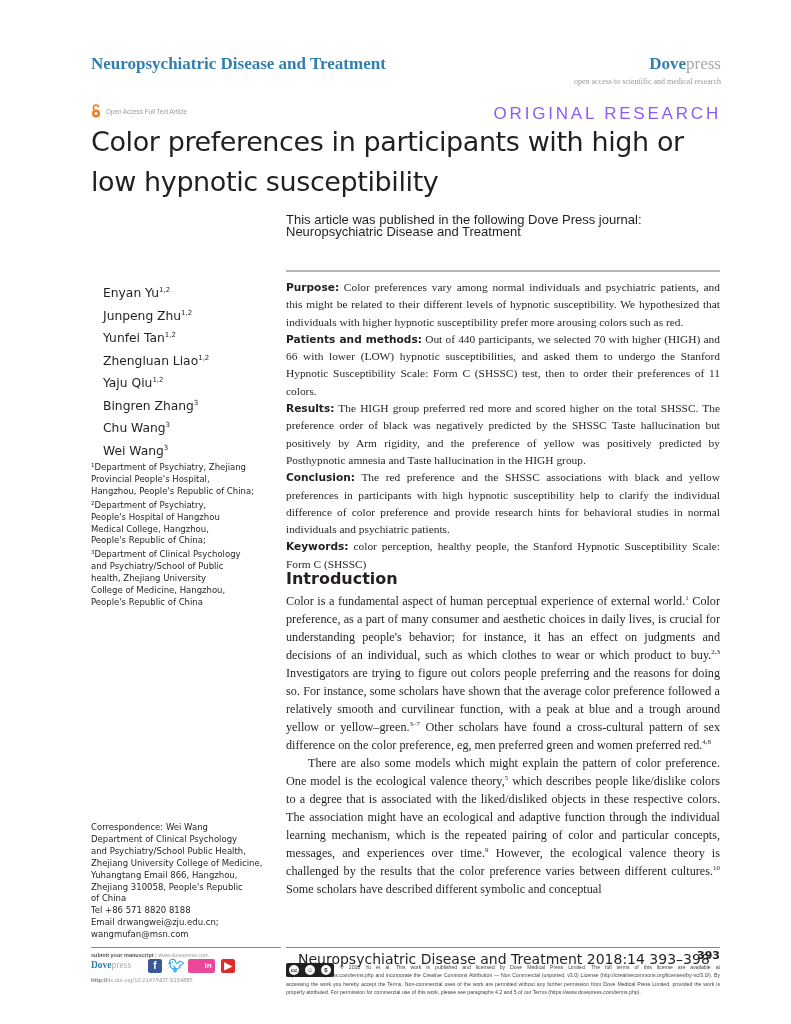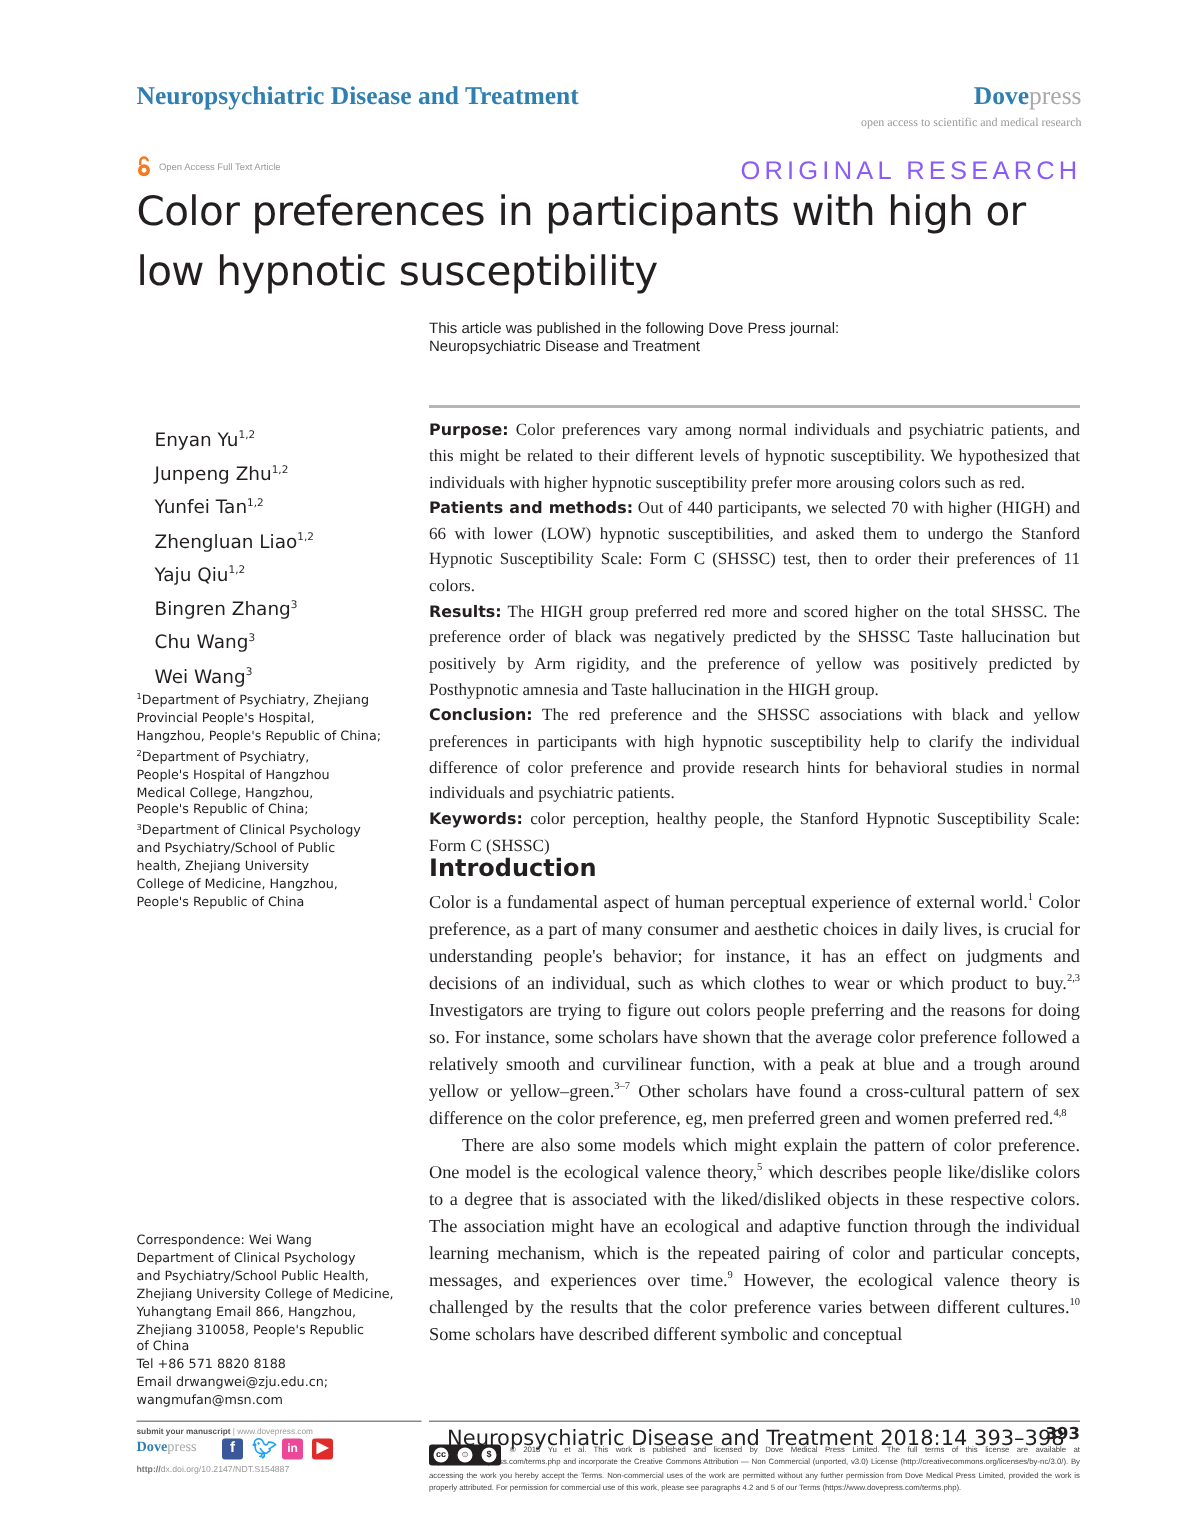--- a/index.html
+++ b/index.html
@@ -6,21 +6,21 @@
   body { width: 791px; height: 1024px; position: relative; overflow: hidden; color: #231f20; }
   .abs { position: absolute; }
   .journal-title { left: 91px; top: 54px; font-family: "Liberation Serif", serif; font-size: 17px; font-weight: bold; color: #2f7fb0; }
   .dovepress-logo { right: 70px; top: 54px; font-family: "Liberation Serif", serif; font-size: 17px; font-weight: bold; color: #2f7fb0; text-align: right; }
   .dovepress-logo .press { color: #a9a9a9; font-weight: normal; }
   .tagline { right: 70px; top: 77px; font-family: "Liberation Serif", serif; font-size: 8px; color: #9a9a9a; text-align: right; }
   .oa-badge { left: 91px; top: 104px; display: flex; align-items: center; gap: 5px; font-family: "Liberation Sans", sans-serif; font-size: 6.3px; color: #9a9a9a; }
   .oa-icon { width: 10px; height: 14px; }
   .orig-research { right: 70px; top: 104px; font-family: "Liberation Sans", sans-serif; font-size: 17px; letter-spacing: 2.8px; color: #8b5cf6; }
   .title { left: 91px; top: 122px; width: 620px; font-family: "DejaVu Sans", sans-serif; font-size: 27px; line-height: 40px; color: #231f20; font-weight: normal; letter-spacing: -0.4px; }
-  .pub-note { left: 286px; top: 214px; font-family: "Liberation Sans", sans-serif; font-size: 10px; line-height: 12px; color: #231f20; }
+  .pub-note { left: 286px; top: 214px; font-family: "Liberation Sans", sans-serif; font-size: 13px; line-height: 12px; color: #231f20; }
   .authors { left: 91px; top: 281px; font-family: "DejaVu Sans", sans-serif; font-size: 12.3px; line-height: 19.5px; color: #231f20; margin-left: 12px; }
   .authors sup { font-size: 7px; vertical-align: 5px; }
   .affil { left: 91px; top: 460px; width: 200px; font-family: "DejaVu Sans", sans-serif; font-size: 8.5px; line-height: 11.9px; color: #231f20; }
   .affil sup { font-size: 5.5px; vertical-align: 3px; }
   .corr { left: 91px; top: 822px; width: 200px; font-family: "DejaVu Sans", sans-serif; font-size: 8.5px; line-height: 11.9px; color: #231f20; }
   .hr-abstract { left: 286px; top: 270px; width: 434px; height: 2px; background: #b6b6b6; }
   .abstract { left: 286px; top: 279px; width: 434px; font-family: "Liberation Serif", serif; font-size: 11.4px; line-height: 17.3px; color: #231f20; text-align: justify; }
   .abstract p { margin: 0; }
   .abstract .lbl { font-family: "DejaVu Sans", sans-serif; font-weight: bold; font-size: 10.6px; }
   .intro-heading { left: 286px; top: 569px; font-family: "DejaVu Sans", sans-serif; font-weight: bold; font-size: 16px; color: #231f20; }
@@ -31,21 +31,21 @@
   .footer-left-rule { left: 91px; top: 947px; width: 190px; height: 1px; background: #8a8a8a; }
   .footer-right-rule { left: 286px; top: 947px; width: 434px; height: 1px; background: #8a8a8a; }
   .submit-line { left: 91px; top: 952px; font-family: "Liberation Sans", sans-serif; font-size: 5.5px; color: #9a9a9a; }
   .submit-line b { color: #555; }
   .footer-dovepress { left: 91px; top: 960px; font-family: "Liberation Serif", serif; font-size: 9.5px; font-weight: bold; color: #2f7fb0; }
   .footer-dovepress .press { color: #a9a9a9; font-weight: normal; }
   .social { left: 148px; top: 959px; display: flex; gap: 6px; }
   .social .ico { width: 14px; height: 14px; border-radius: 2px; color: #fff; font-family: "Liberation Sans", sans-serif; font-weight: bold; font-size: 10px; line-height: 14px; text-align: center; }
   .ico-fb { background: #3b5998; }
   .ico-tw { background: #ffffff; color: #1da1f2 !important; font-size: 13px !important; }
-  .ico-in { background: #ec4899; font-size: 8px !important; }
+  .ico-in { background: #ec4899; font-size: 8px !important; padding-left: 13px; }
   .ico-yt { background: #e02b2b; }
   .doi { left: 91px; top: 977px; font-family: "Liberation Sans", sans-serif; font-size: 5.8px; color: #9a9a9a; }
   .doi b { color: #777; }
   .footer-journal { left: 298px; top: 951px; font-family: "DejaVu Sans", sans-serif; font-size: 14px; color: #231f20; }
   .page-num { right: 71px; top: 949px; font-family: "DejaVu Sans", sans-serif; font-weight: bold; font-size: 11px; color: #231f20; }
   .cc-badge { left: 286px; top: 963px; width: 48px; height: 14px; background: #231f20; border-radius: 2px; display: flex; align-items: center; justify-content: space-around; }
   .cc-badge span { width: 10px; height: 10px; border-radius: 50%; background: #fff; color: #231f20; font-family: "Liberation Sans", sans-serif; font-size: 6px; line-height: 10px; text-align: center; font-weight: bold; }
   .license { left: 286px; top: 963px; width: 434px; font-family: "Liberation Sans", sans-serif; font-size: 5.2px; line-height: 8.4px; color: #444; text-align: justify; text-indent: 54px; }
 </style>
 </head>

